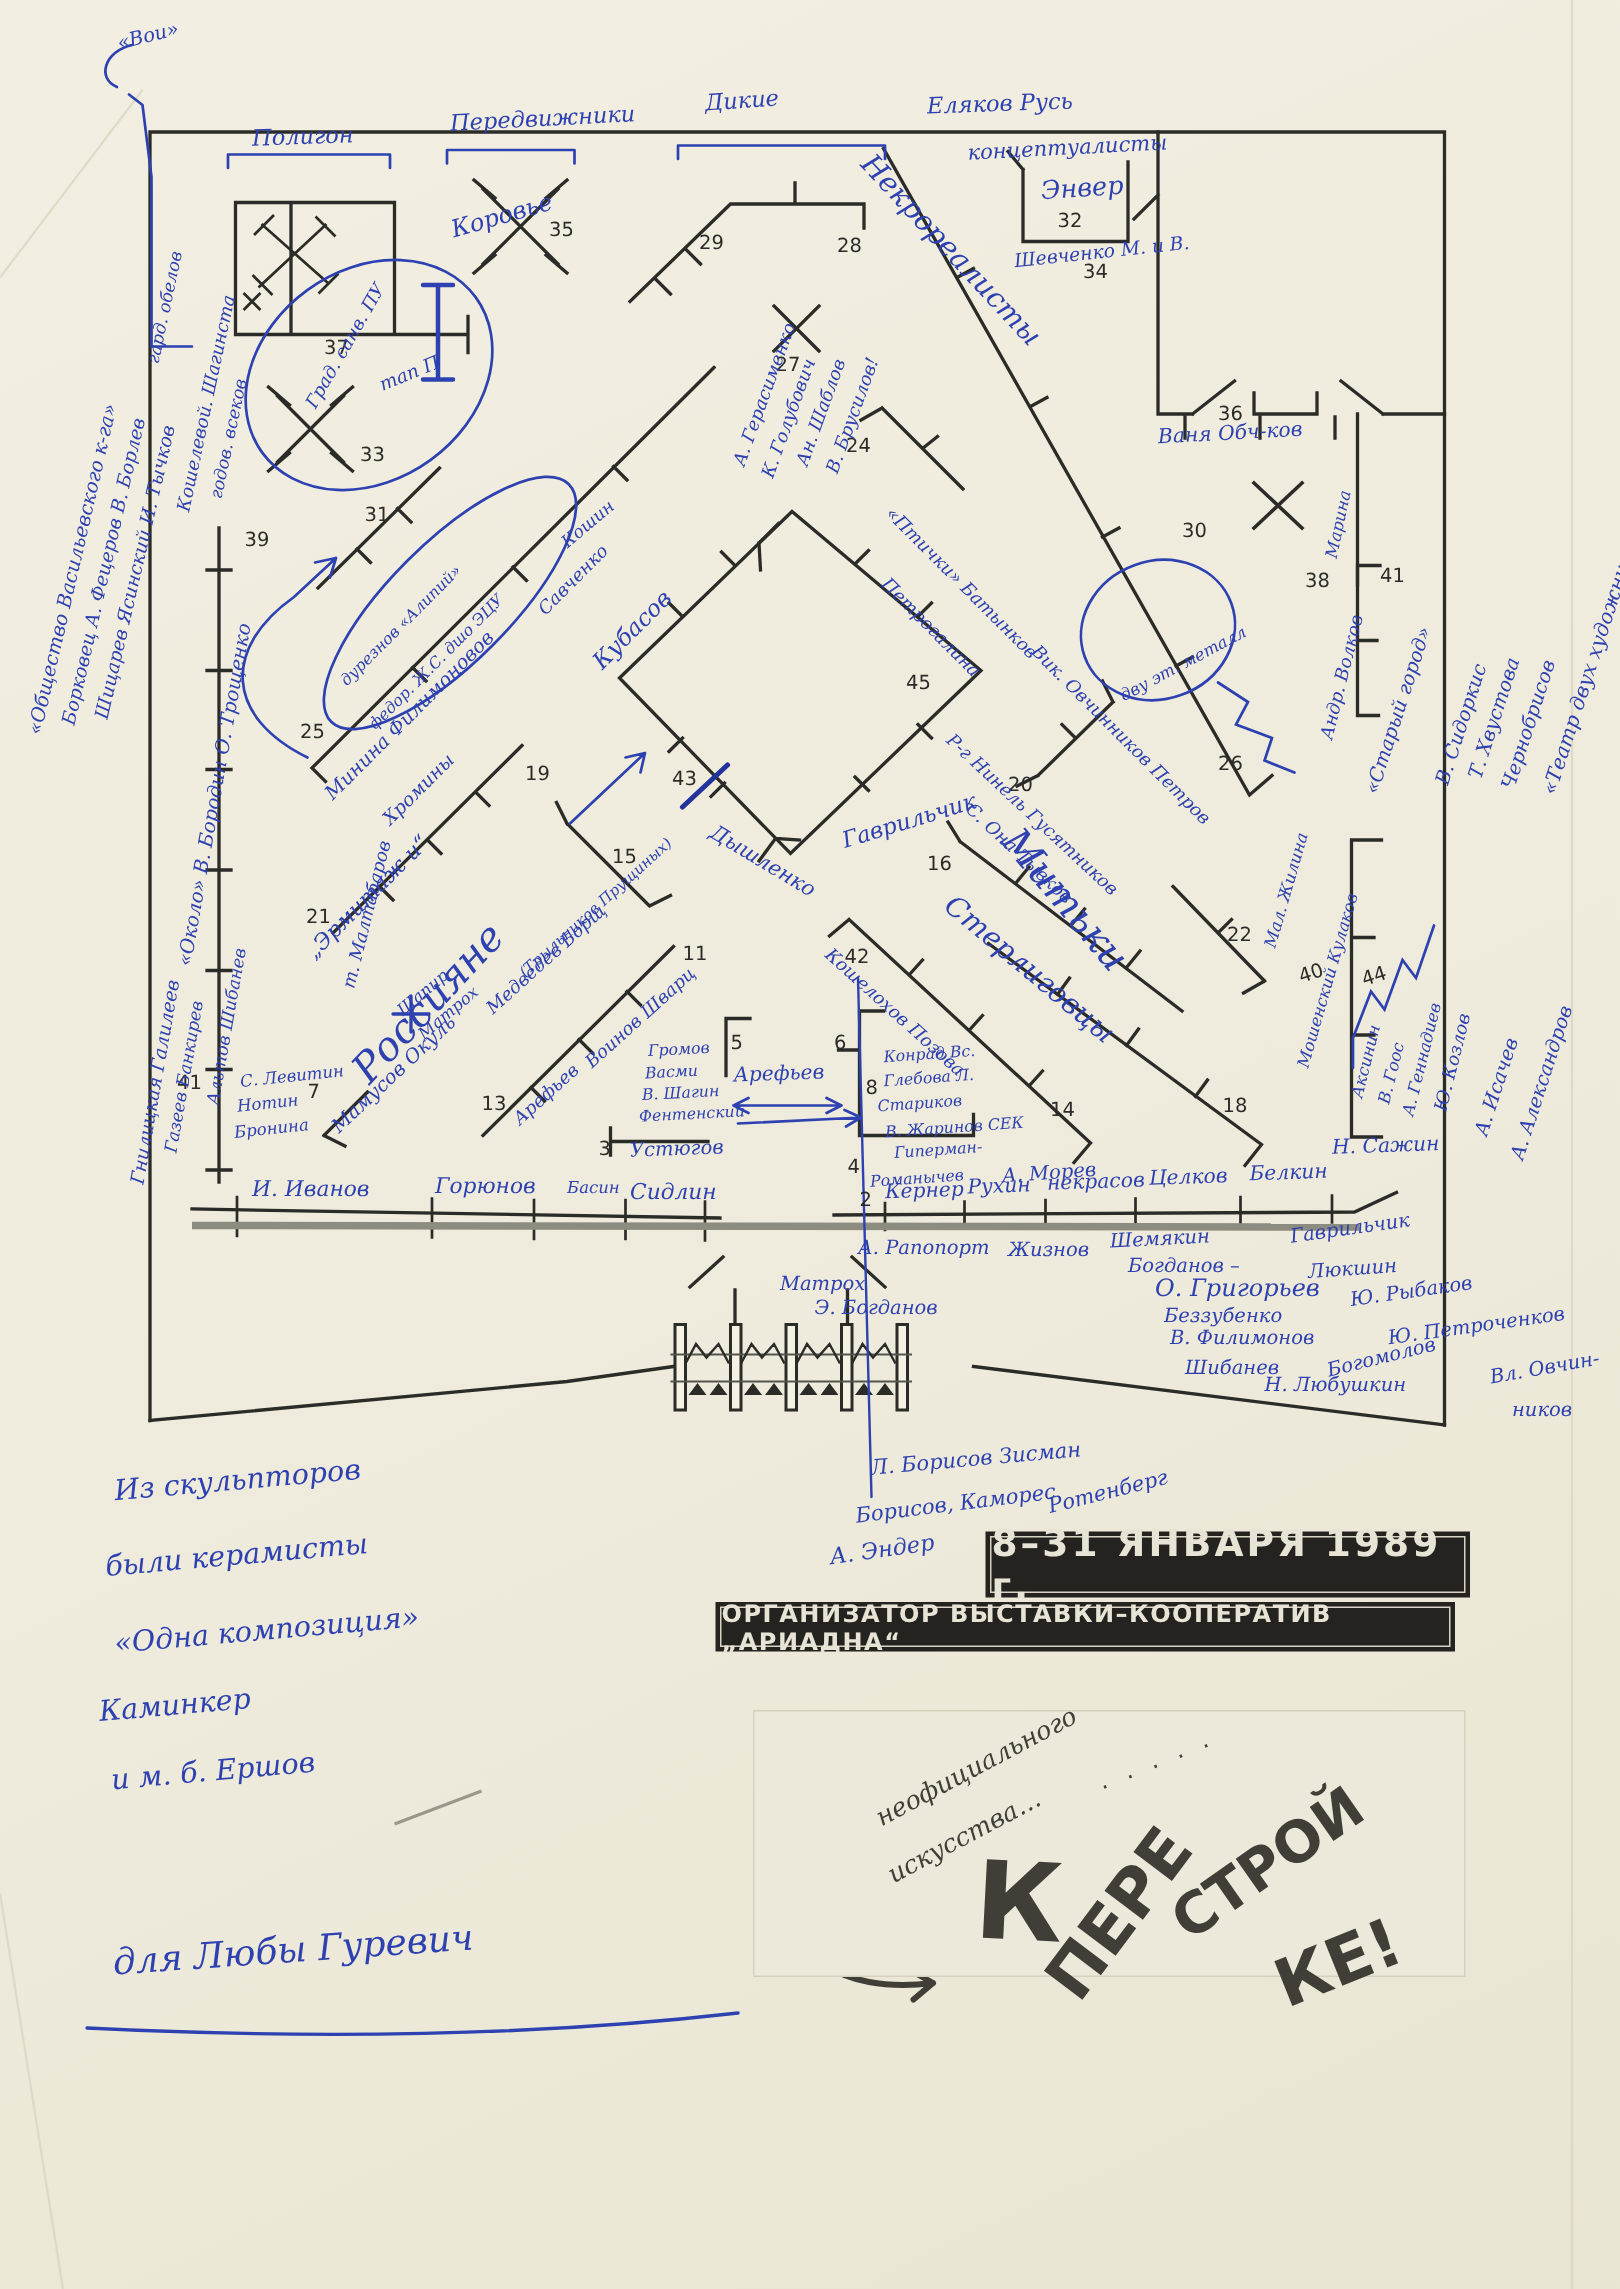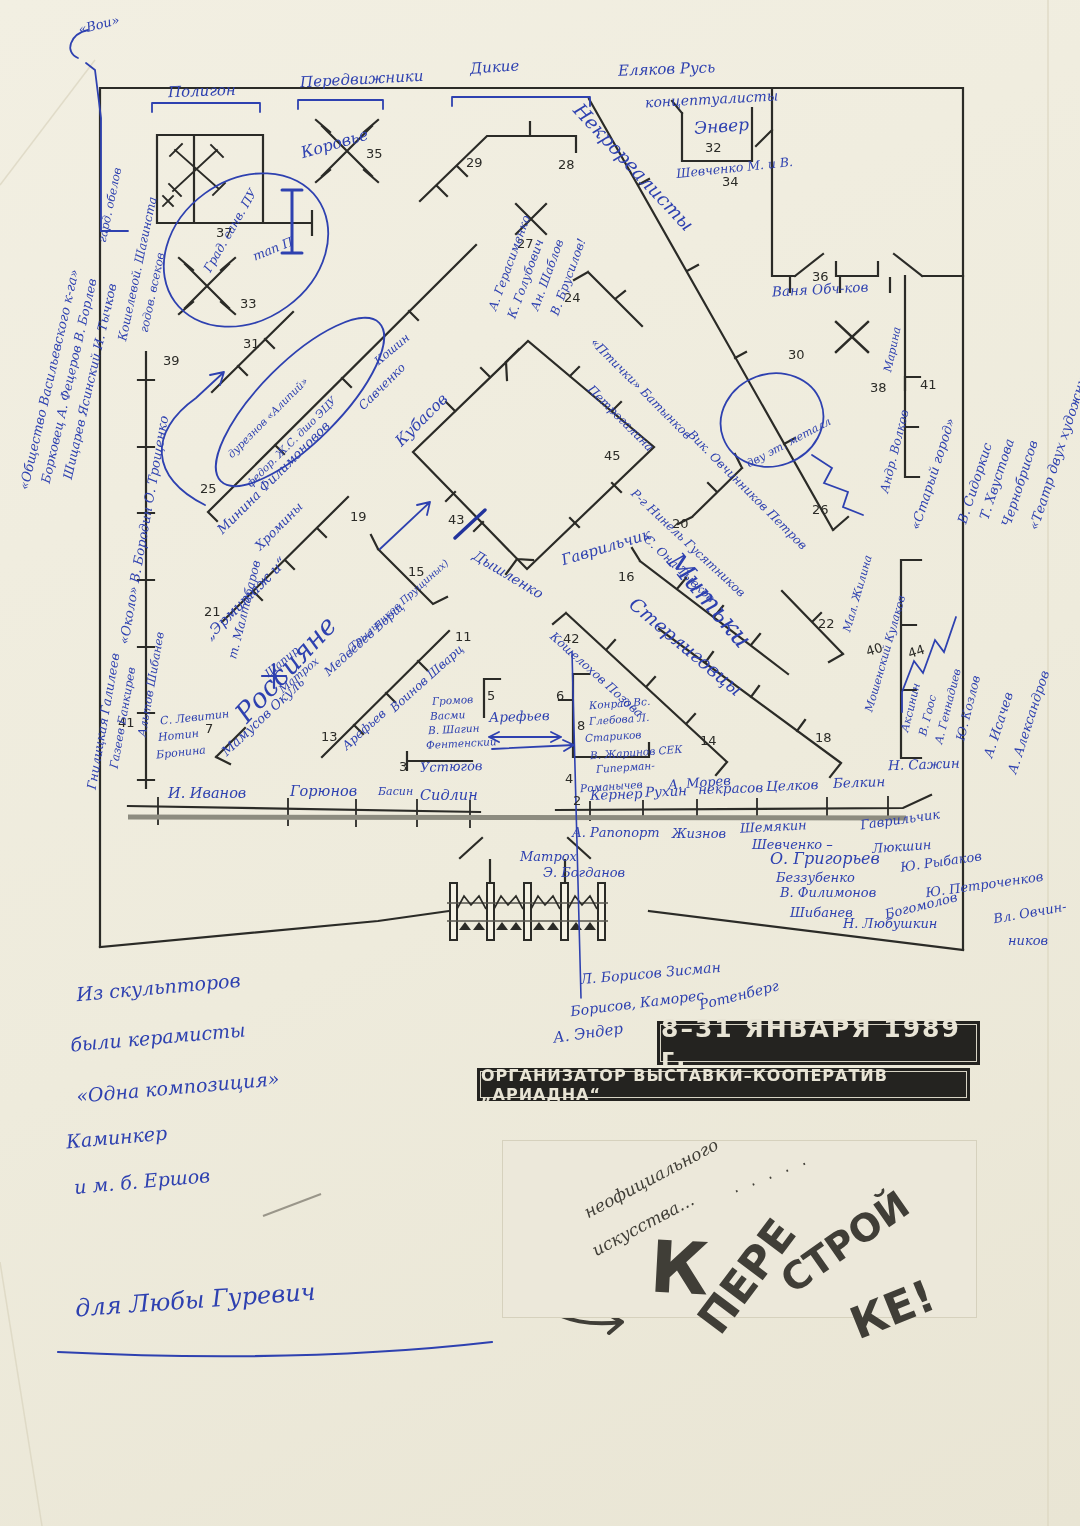--- a/index.html
+++ b/index.html
@@ -217,21 +217,21 @@
 <span class="a hw" style="left:420px;top:788px;font-size:14.5px">Сидлин</span>
 <span class="a hw" style="left:590px;top:788px;font-size:13.5px;transform:rotate(-2deg)">Кернер</span>
 <span class="a hw" style="left:645px;top:785px;font-size:13.5px;transform:rotate(-2deg)">Рухин</span>
 <span class="a hw" style="left:698px;top:782px;font-size:13.5px;transform:rotate(-2deg)">некрасов</span>
 <span class="a hw" style="left:766px;top:779px;font-size:13.5px;transform:rotate(-2deg)">Целков</span>
 <span class="a hw" style="left:833px;top:776px;font-size:13.5px;transform:rotate(-2deg)">Белкин</span>
 <span class="a hw" style="left:572px;top:826px;font-size:13px">А. Рапопорт</span>
 <span class="a hw" style="left:672px;top:827px;font-size:13px">Жизнов</span>
 <span class="a hw" style="left:740px;top:820px;font-size:13px;transform:rotate(-3deg)">Шемякин</span>
 <span class="a hw" style="left:520px;top:850px;font-size:13px">Матрох</span>
-<span class="a hw" style="left:752px;top:838px;font-size:13px">Шевченко –</span>
+<span class="a hw" style="left:752px;top:838px;font-size:13px">Богданов –</span>
 <span class="a hw" style="left:860px;top:813px;font-size:13px;transform:rotate(-8deg)">Гаврильчик</span>
 <span class="a hw" style="left:543px;top:866px;font-size:13px">Э. Богданов</span>
 <span class="a hw" style="left:770px;top:851px;font-size:16px">О. Григорьев</span>
 <span class="a hw" style="left:872px;top:840px;font-size:13px;transform:rotate(-4deg)">Люкшин</span>
 <span class="a hw" style="left:776px;top:871px;font-size:13px">Беззубенко</span>
 <span class="a hw" style="left:900px;top:855px;font-size:13px;transform:rotate(-8deg)">Ю. Рыбаков</span>
 <span class="a hw" style="left:780px;top:886px;font-size:13px">В. Филимонов</span>
 <span class="a hw" style="left:925px;top:878px;font-size:13px;transform:rotate(-8deg)">Ю. Петроченков</span>
 <span class="a hw" style="left:790px;top:906px;font-size:13px">Шибанев</span>
 <span class="a hw" style="left:884px;top:899px;font-size:13px;transform:rotate(-14deg)">Богомолов</span>

